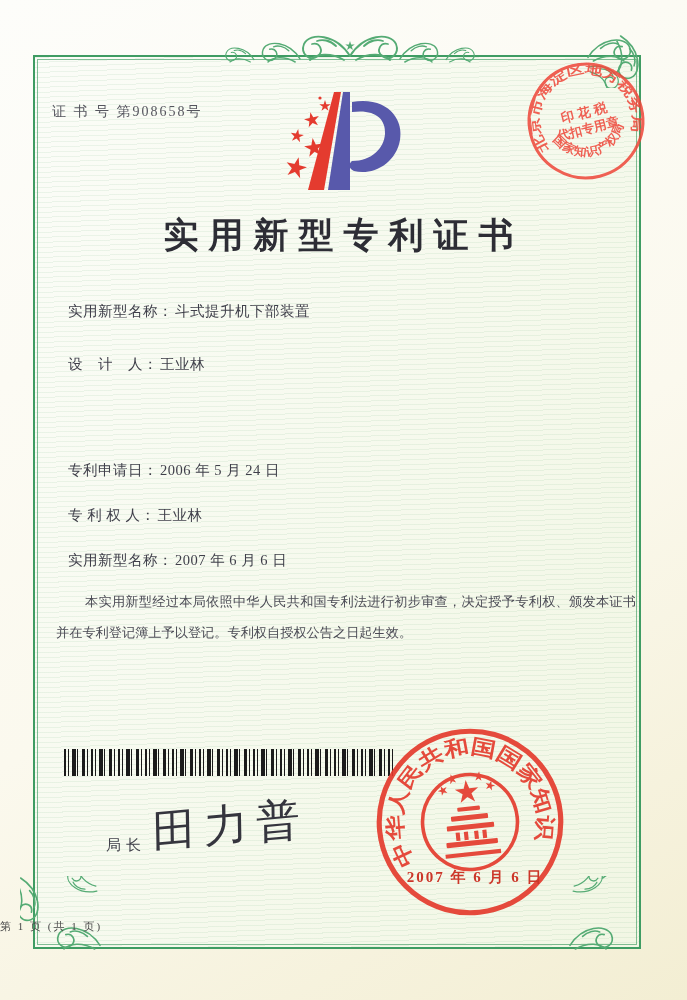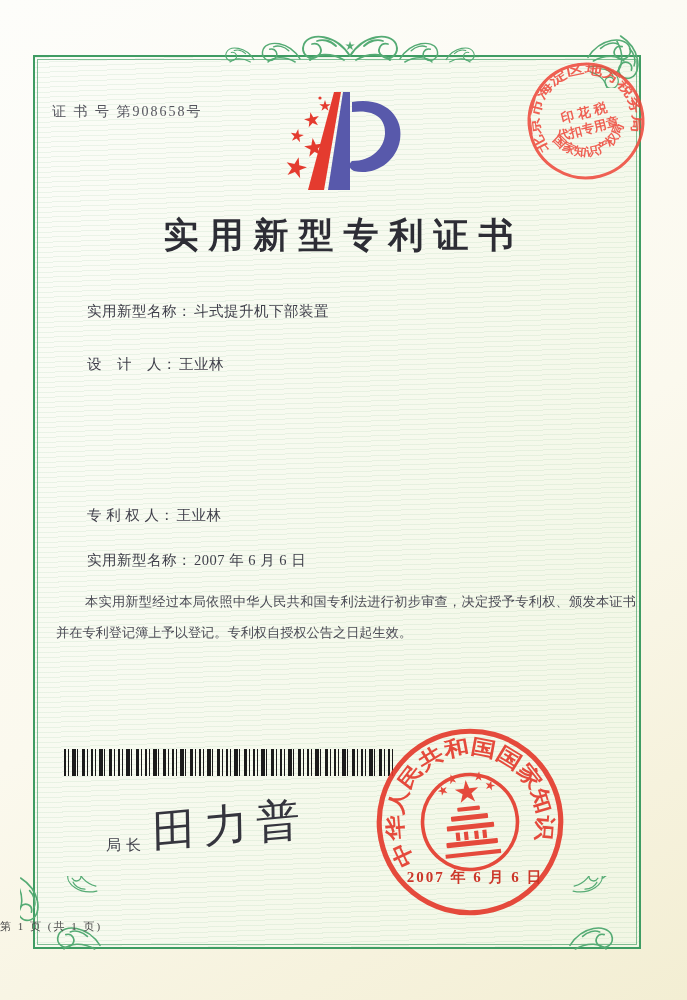--- a/index.html
+++ b/index.html
@@ -23,21 +23,21 @@
   .orn{position:absolute;pointer-events:none;}
   
   .cert-no{position:absolute;left:52px;top:103px;font-size:14px;letter-spacing:2px;color:#55555e;}
   .logo{position:absolute;left:272px;top:86px;width:158px;height:112px;}
   .tax-stamp{position:absolute;left:521px;top:56px;width:130px;height:130px;transform:rotate(-14deg);opacity:.85;}
   .doc-title{
     position:absolute;left:0;top:212px;width:687px;text-align:center;
     font-family:"Liberation Sans","DejaVu Sans",sans-serif;
     font-size:35px;font-weight:700;letter-spacing:10px;color:#2d2d35;
   }
-  .field-row{position:absolute;left:68px;font-size:14.5px;color:#3f3f4a;letter-spacing:.5px;white-space:nowrap;margin-left:19px;}
+  .field-row{position:absolute;left:68px;font-size:14.5px;color:#3f3f4a;letter-spacing:.5px;white-space:nowrap;}
   .field-row .val{margin-left:2px;}
   .body-text{position:absolute;left:56px;top:586px;width:580px;font-size:13.2px;line-height:31px;color:#4b4b55;}
   .body-text p{margin:0;text-indent:2.2em;text-align:justify;}
   .barcode{
     position:absolute;left:64px;top:749px;width:332px;height:27px;
     background-image:repeating-linear-gradient(90deg,
       #1b1b1b 0 2px, transparent 2px 4px,
       #1b1b1b 4px 5px, transparent 5px 8px,
       #1b1b1b 8px 12px, transparent 12px 13px,
       #1b1b1b 13px 14px, transparent 14px 18px,
@@ -134,20 +134,23 @@
   </svg>
 
   <div class="doc-title">实用新型专利证书</div>
 
   <div class="field-row" style="top:302px">
     <span class="lbl">实用新型名称：</span><span class="val">斗式提升机下部装置</span>
   </div>
   <div class="field-row" style="top:355px">
     <span class="lbl">设　计　人：</span><span class="val">王业林</span>
   </div>
+  <div class="field-row" style="top:461px">
+    <span class="lbl">专利申请日：</span><span class="val">2006 年 5 月 24 日</span>
+  </div>
   <div class="field-row" style="top:506px">
     <span class="lbl">专 利 权 人：</span><span class="val">王业林</span>
   </div>
   <div class="field-row" style="top:551px">
     <span class="lbl">实用新型名称：</span><span class="val">2007 年 6 月 6 日</span>
   </div>
 
   <div class="body-text">
     <p>本实用新型经过本局依照中华人民共和国专利法进行初步审查，决定授予专利权、颁发本证书并在专利登记簿上予以登记。专利权自授权公告之日起生效。</p>
   </div>

